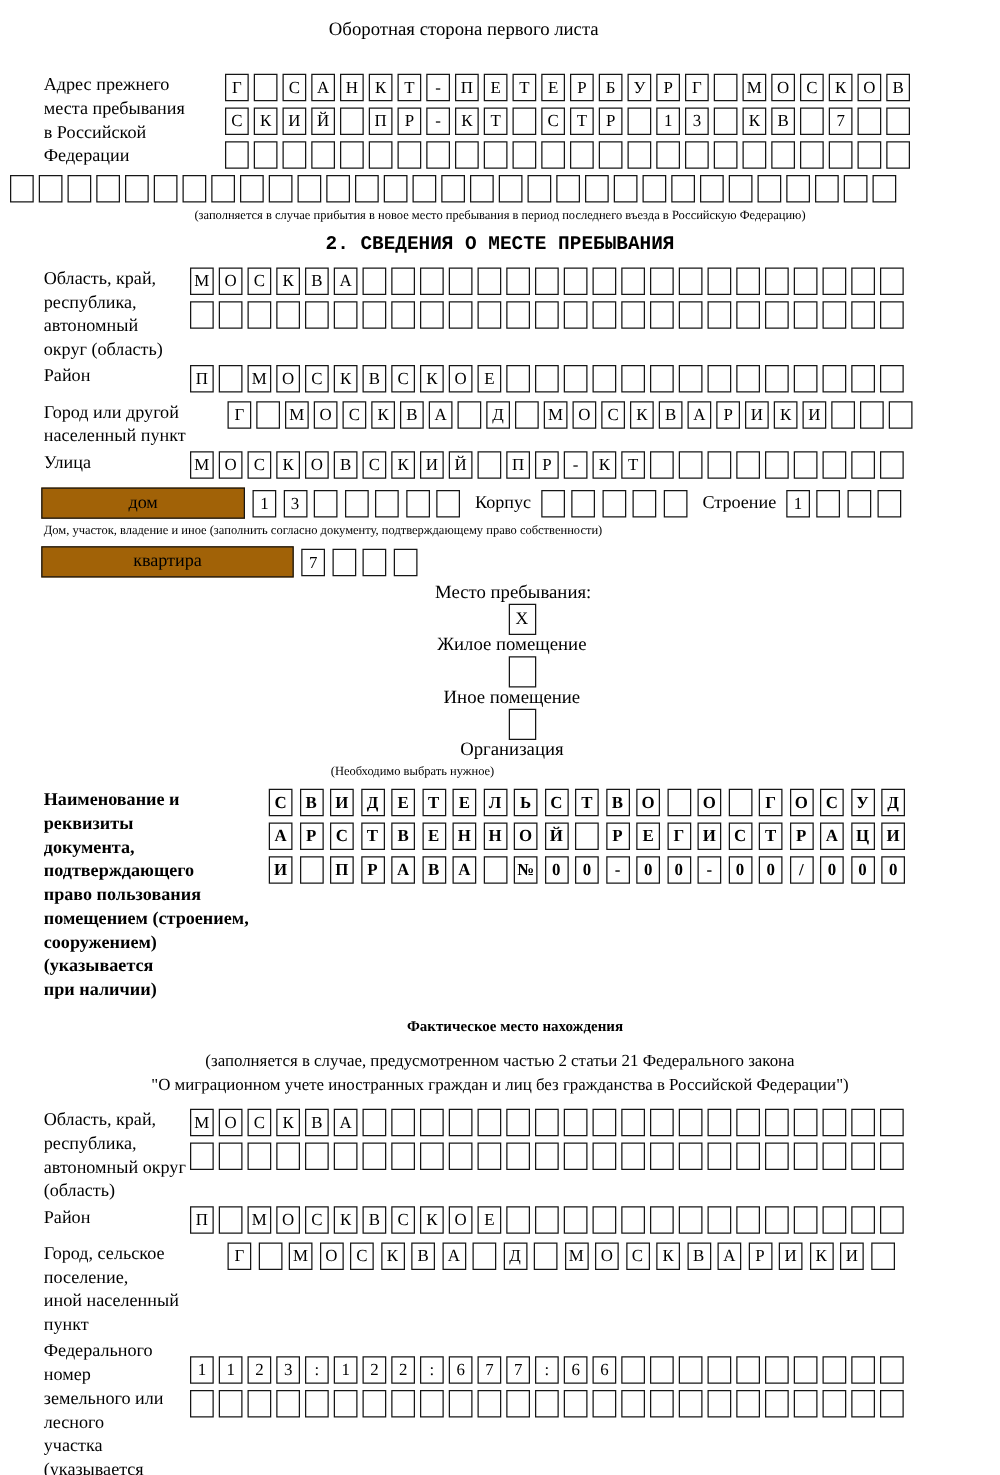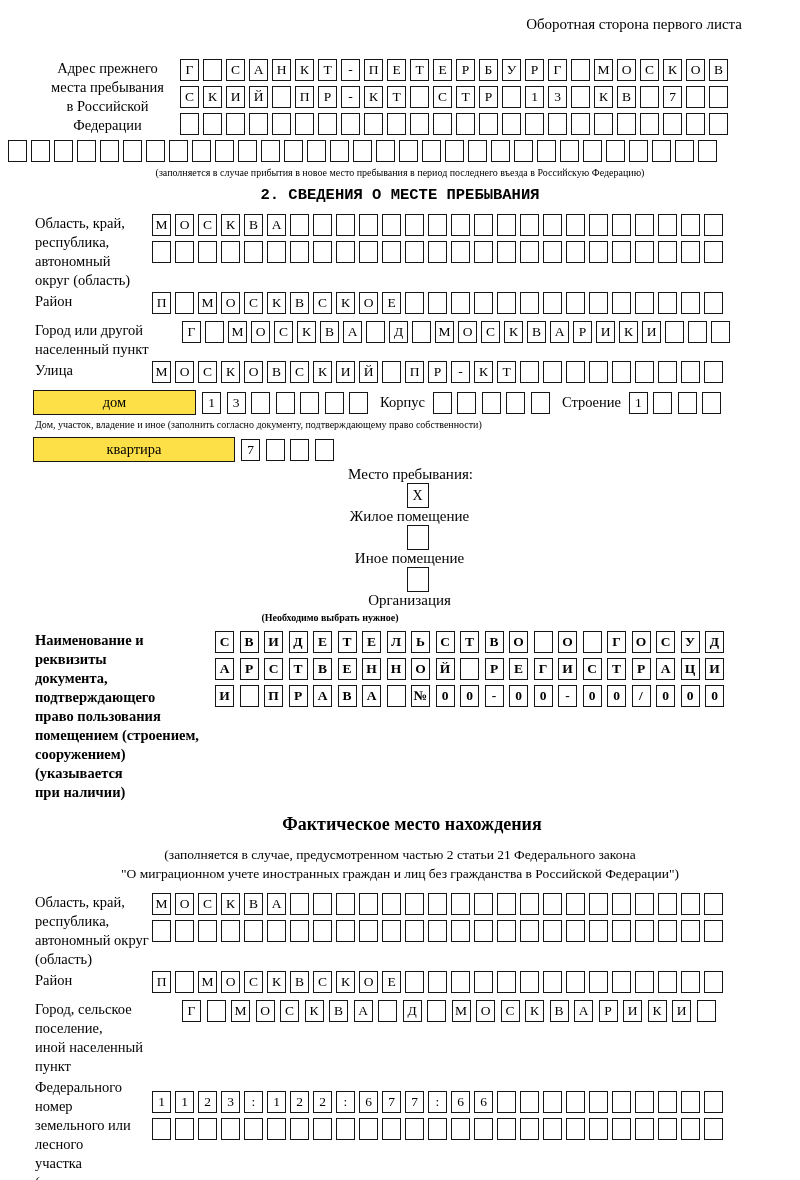--- a/index.html
+++ b/index.html
@@ -1,59 +1,59 @@
 <!DOCTYPE html>
 <html lang="ru"><head>
 <meta charset="utf-8">
 <style>
   html,body{margin:0;padding:0;background:#fff;}
   .page{
     position:relative; width:800px; height:1180px; background:#fff; color:#000;
     font-family:"Liberation Serif","DejaVu Serif",serif; box-sizing:border-box;
     padding-top:16px; overflow:hidden;
   }
-  .page-title{ text-align:right; font-size:15px; margin:0 58px 26px 0; }
+  .page-title{ text-align:center; font-size:15px; margin:0 58px 26px 0; }
 
   .cellrow{ display:flex; gap:4px; margin-bottom:5px; }
   .cellrow.wide{ gap:5.5px; }
   .cell{
     flex:0 0 auto; width:17px; height:20px; border:1.4px solid #161616;
     font-size:13.5px; line-height:20px; text-align:center; background:#fff;
     box-sizing:content-box;
   }
 
   .fld{ display:flex; margin-left:35px; }
   .lbl{ font-size:14.5px; line-height:19px; flex:0 0 auto; }
-  .lbl-w145{ width:145px;text-align:center; } .lbl-w117{ width:117px; } .lbl-w180{ width:180px; }
+  .lbl-w145{ width:145px; } .lbl-w117{ width:117px; } .lbl-w180{ width:180px; }
   .rows{ display:flex; flex-direction:column; }
 
   .fullrow{ margin-left:8px; }
   .cap{ font-size:10px; }
   .cap-center{ text-align:center; margin:2px 0 8px; }
   .cap-left{ margin-left:35px; margin-bottom:7px; }
   .h2{ text-align:center; font-weight:bold; font-size:15.5px; margin:4px 0 10px;font-family:Liberation Mono, monospace; }
 
   .inline-row{ display:flex; align-items:center; margin-left:33px; margin-bottom:4px; }
   .named-box{
     border:1.5px solid #161616; height:23px; line-height:23px; text-align:center;
-    font-size:14.5px; flex:0 0 auto; background:#fde047;
+    font-size:14.5px; flex:0 0 auto; background:#a16207;
   }
   .named-box.dom{ width:161px; margin-right:6px; }
   .named-box.kvartira{ width:200px; margin-right:6px; }
   .small-lbl{ font-size:14.5px; margin:0 8px 0 12px; flex:0 0 auto; }
 
   .mesto-row{ display:flex; align-items:center; margin-left:35px; margin-bottom:3px;flex-direction:column; }
   .mesto-lbl{ font-size:15px; margin-right:14px; }
   .chk{
     flex:0 0 auto; width:20px; height:23px; border:1.5px solid #161616;
     font-size:14px; line-height:23px; text-align:center; background:#fff;
   }
   .opt-lbl{ font-size:15px; margin:0 26px 0 10px; }
 
-  .fact-title{ text-align:center; font-weight:bold; font-size:18px; margin:12px 0 10px;padding-left:24px; }
+  .fact-title{ text-align:center; font-weight:bold; font-size:12px; margin:12px 0 10px;padding-left:24px; }
   .fact-note{ text-align:center; font-size:13.5px; line-height:19px; margin-bottom:10px; }
 
   .kad-rows{ margin-top:13px; }
 
   .stamp-box{
     width:356px; height:170px; border:1.8px solid #111; margin:4px 0 0 400px;
     background:#fff;
   }
   .mb2{margin-bottom:2px;} .mb6{margin-bottom:6px;font-weight:bold;}
 </style>
@@ -396,21 +396,21 @@
 
   <div class="mesto-row">
     <span class="mesto-lbl">Место пребывания:</span>
     <span class="chk">X</span>
     <span class="opt-lbl">Жилое помещение</span>
     <span class="chk"></span>
     <span class="opt-lbl">Иное помещение</span>
     <span class="chk"></span>
     <span class="opt-lbl">Организация</span>
   </div>
-  <div class="cap" style="text-align:center; width:660px; margin-bottom:8px;font-weight:bold;">(Необходимо выбрать нужное)</div>
+  <div class="cap" style="text-align:center; width:660px; margin-bottom:8px;">(Необходимо выбрать нужное)</div>
 
   <div class="fld mb6">
     <div class="lbl lbl-w180">
         <div>Наименование и реквизиты</div>
         <div>документа, подтверждающего</div>
         <div>право пользования</div>
         <div>помещением (строением,</div>
         <div>сооружением) (указывается</div>
         <div>при наличии)</div>
       </div>

